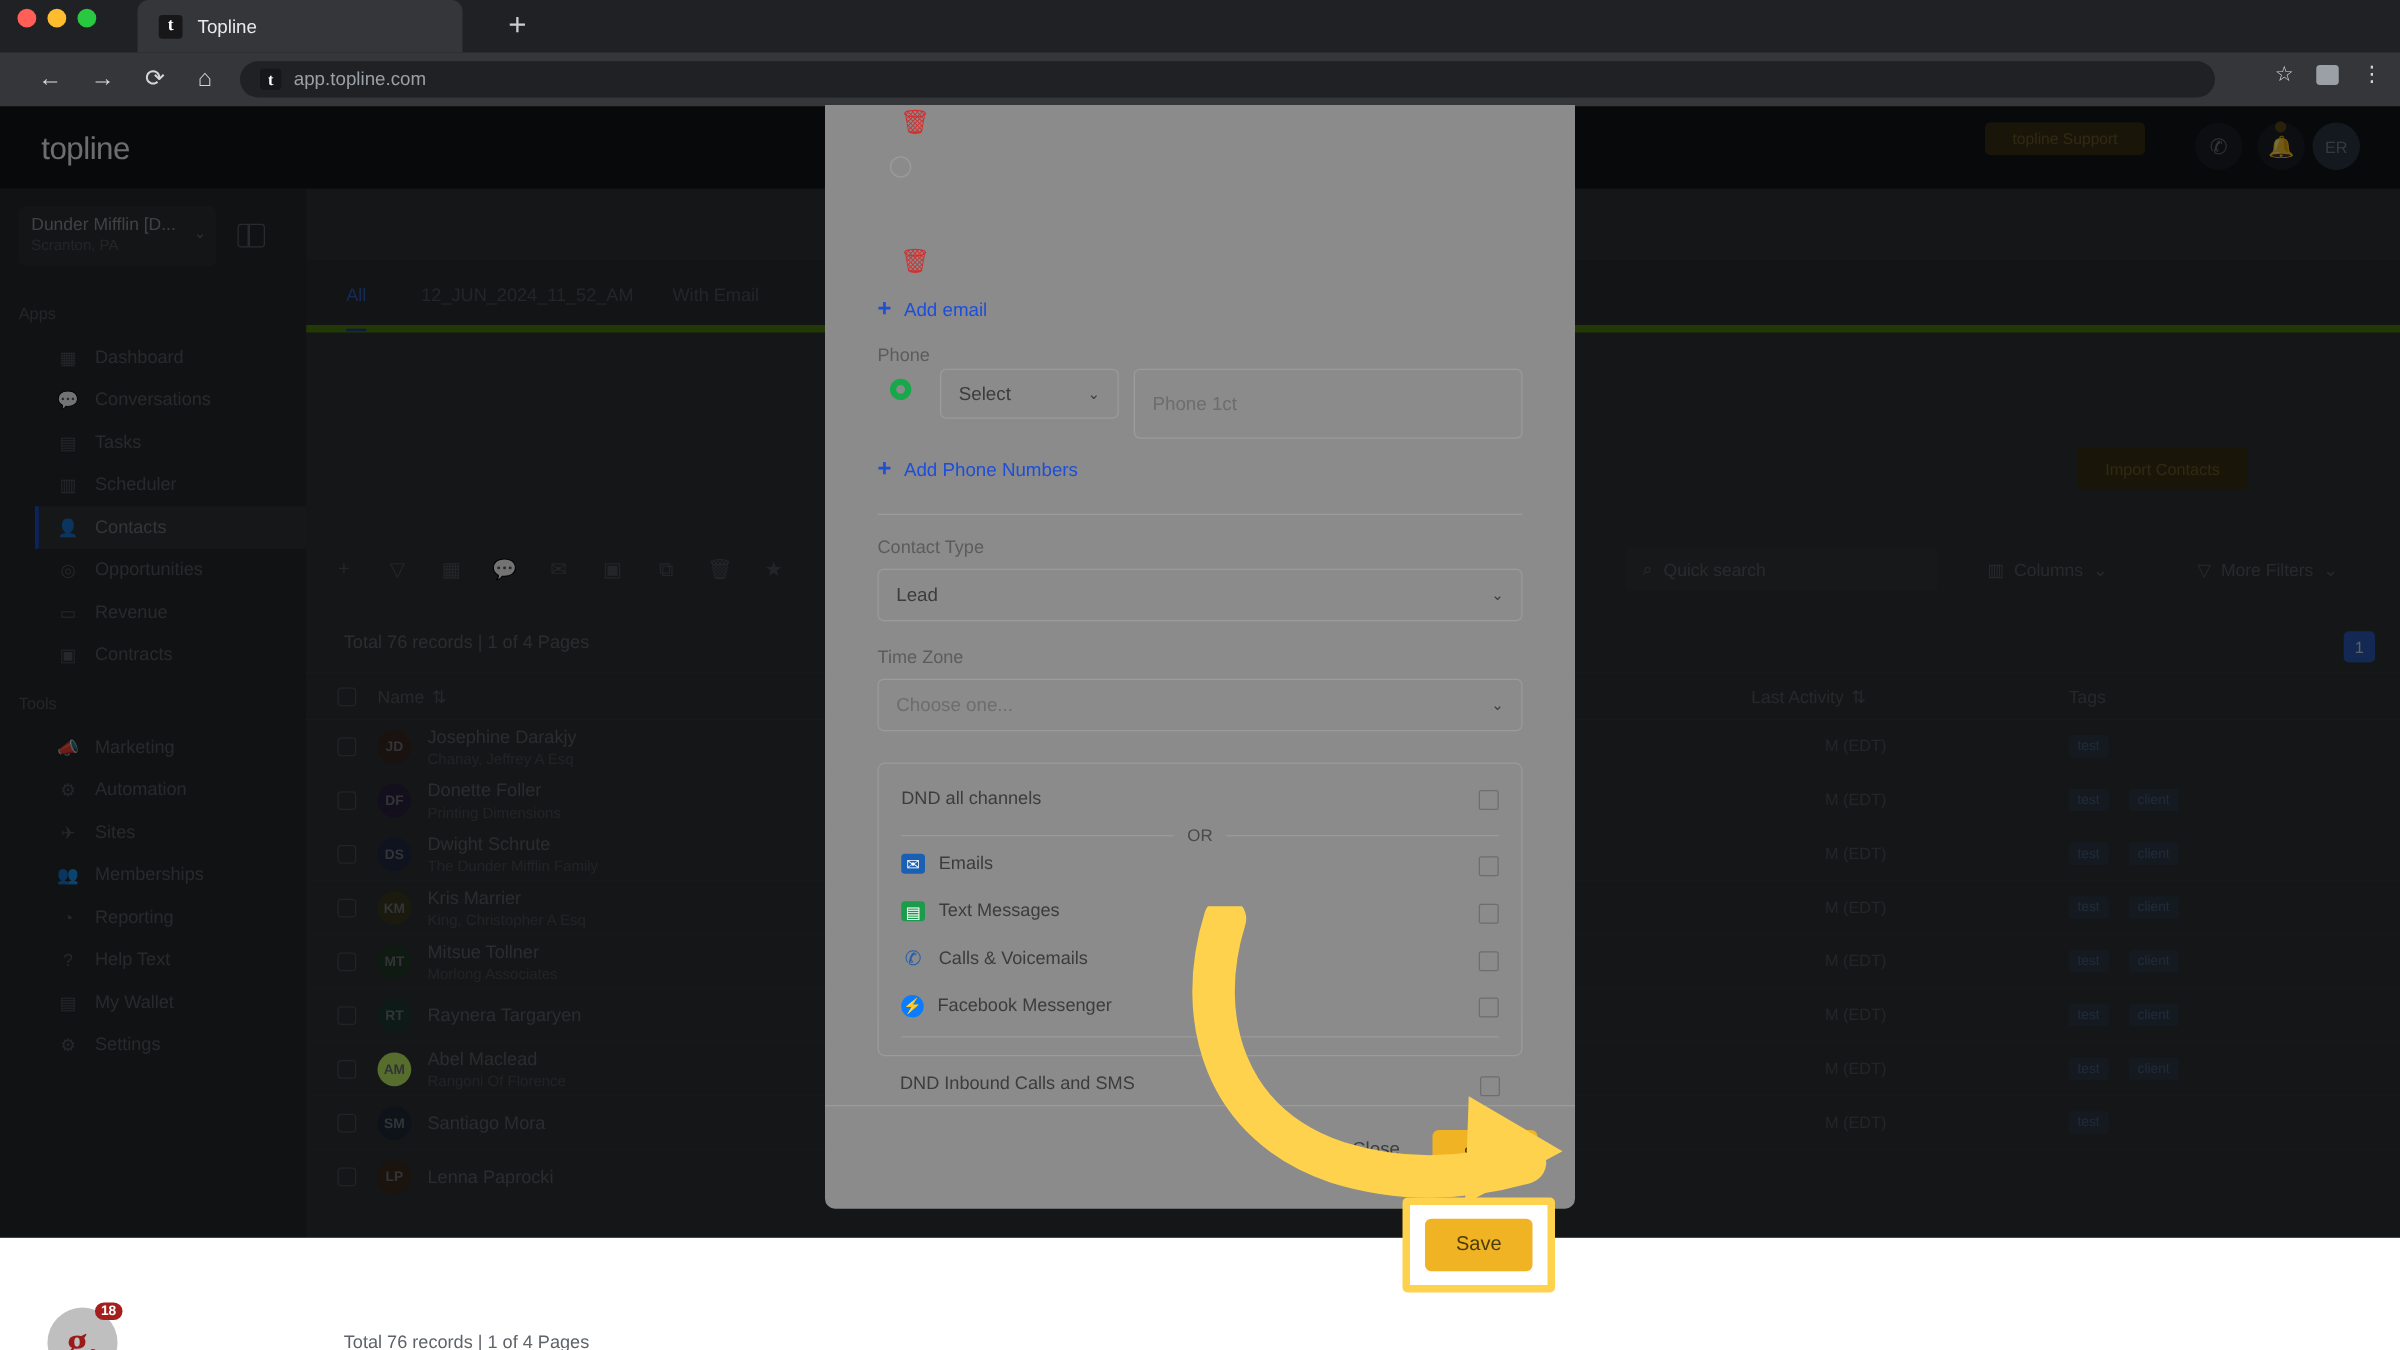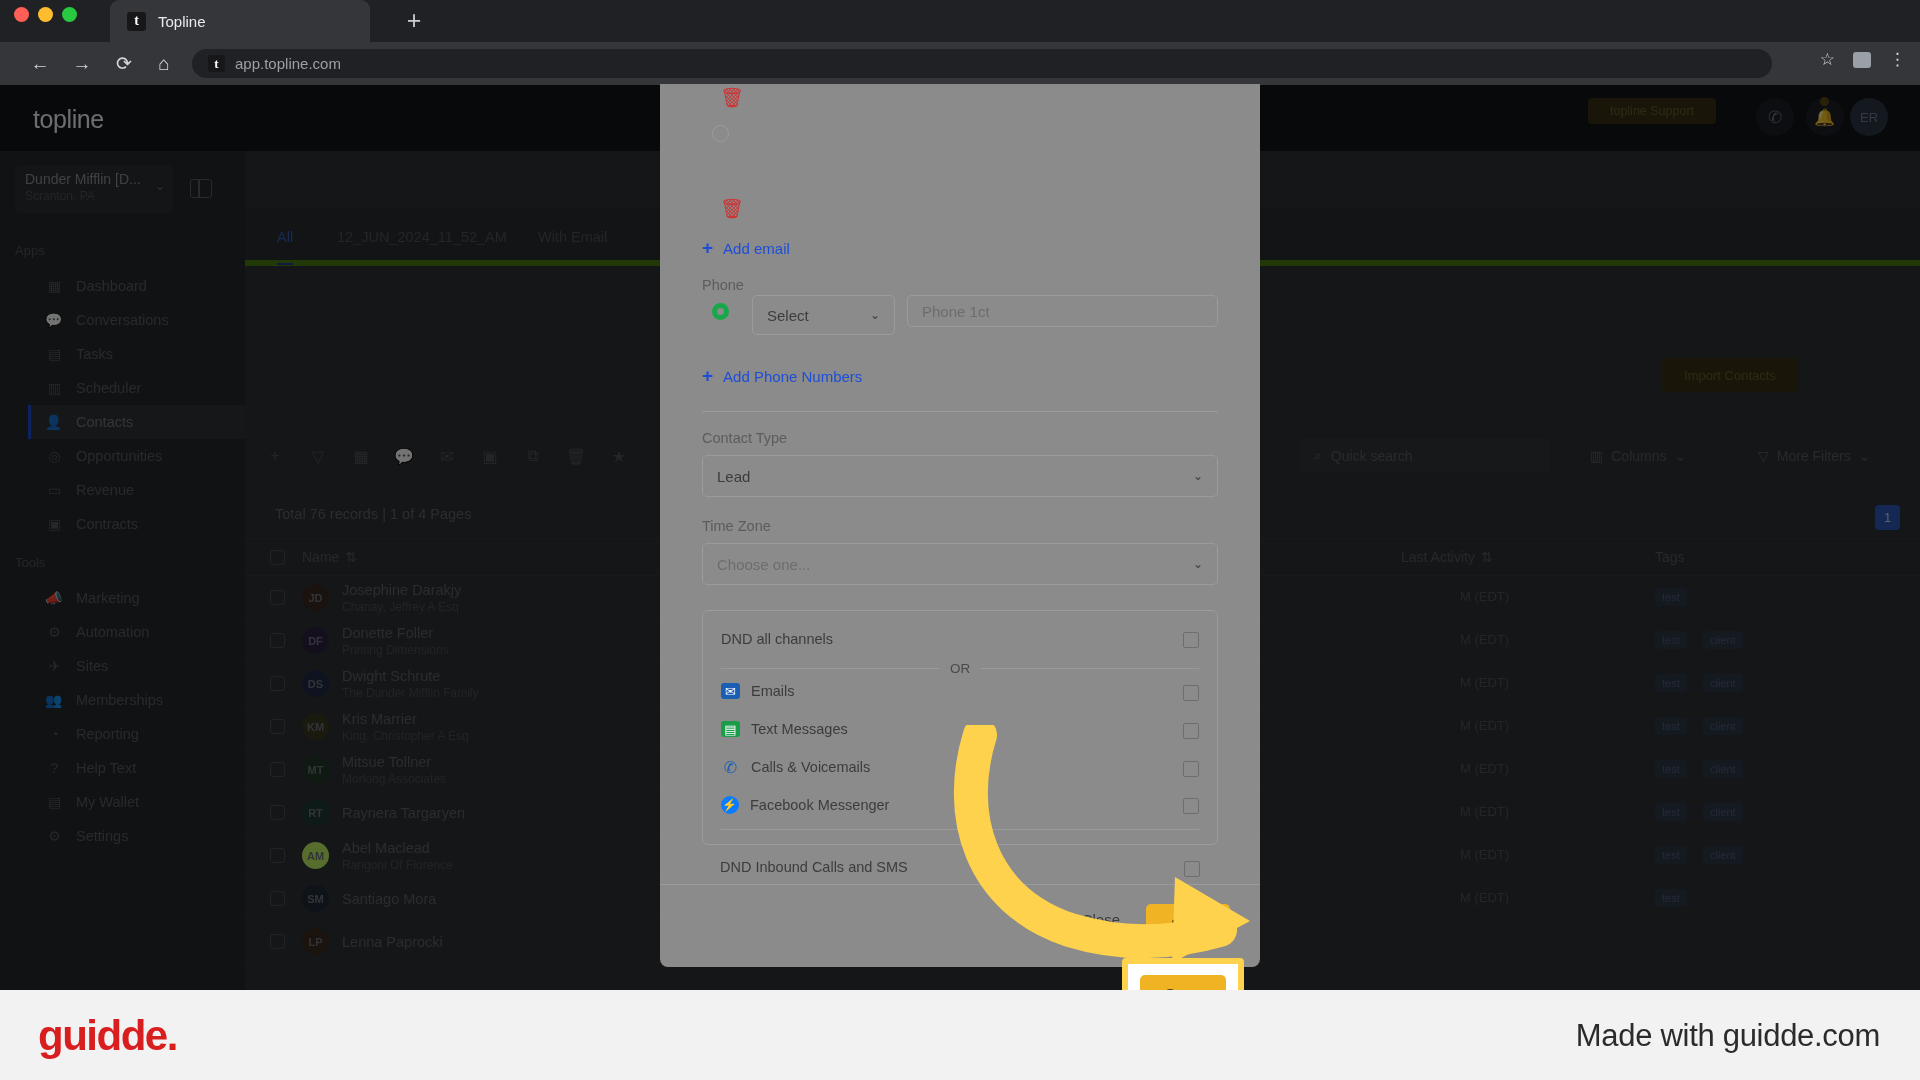--- a/index.html
+++ b/index.html
@@ -459,21 +459,21 @@
           <span class="m-plus">+</span>
           <span>Add email</span>
         </div>
 
         <div class="m-label" style="position:absolute;left:42px;top:193px;">Phone</div>
         <div class="radio on" style="position:absolute;left:52px;top:219px;"></div>
         <div class="m-select" style="position:absolute;left:92px;top:211px;width:143px;">
           <span>Select</span>
           <span style="font-size:12px;">⌄</span>
         </div>
-        <div class="m-input" style="position:absolute;left:247px;top:211px;width:311px;height:32px;">Phone 1ct</div>
+        <div class="m-input" style="position:absolute;left:247px;top:211px;width:311px;height:56px;">Phone 1ct</div>
 
         <div class="m-link" style="position:absolute;left:42px;top:281px;">
           <span class="m-plus">+</span>
           <span>Add Phone Numbers</span>
         </div>
 
         <div class="m-sep" style="position:absolute;left:42px;top:327px;width:516px;"></div>
 
         <div class="m-label" style="position:absolute;left:42px;top:346px;">Contact Type</div>
         <div class="m-select" style="position:absolute;left:42px;top:371px;width:516px;height:42px;">
@@ -540,18 +540,14 @@
 
     <div class="save-highlight"></div>
     <div style="position:absolute;left:1140px;top:890px;width:86px;height:42px;background:#f0b323;border-radius:5px;display:flex;align-items:center;justify-content:center;color:#4a3c08;font-size:16px;">Save</div>
 
     <svg class="arrow-svg" width="340" height="260" viewBox="0 0 340 260">
       <path d="M 30 10 C 5 90, 30 175, 120 205 C 175 222, 225 218, 270 205" stroke="#ffd24d" stroke-width="34" fill="none" stroke-linecap="round"></path>
       <path d="M 225 152 L 300 196 L 222 238 Z" fill="#ffd24d"></path>
     </svg>
   </div>
 
-  <div class="gfooter">
-    <div class="glogo">guidde.</div>
-    <div class="gmade">Made with guidde.com</div>
-  </div>
 
 </div>
 
 </body></html>

